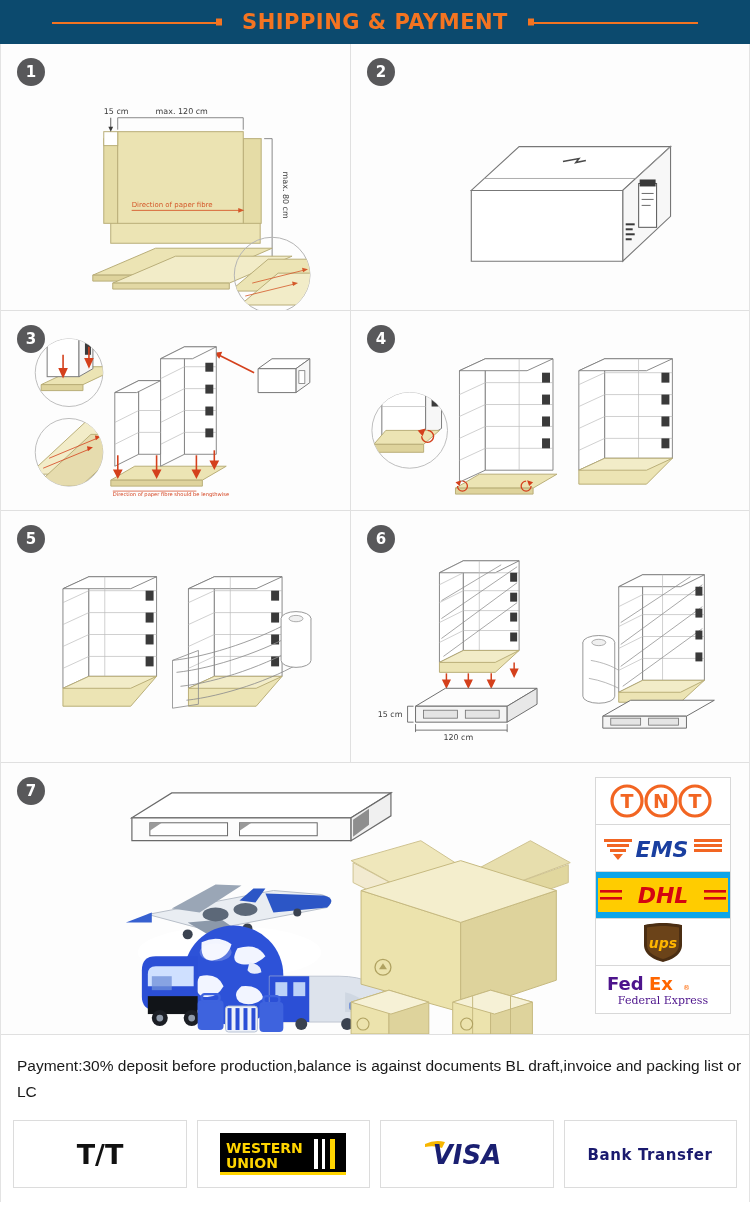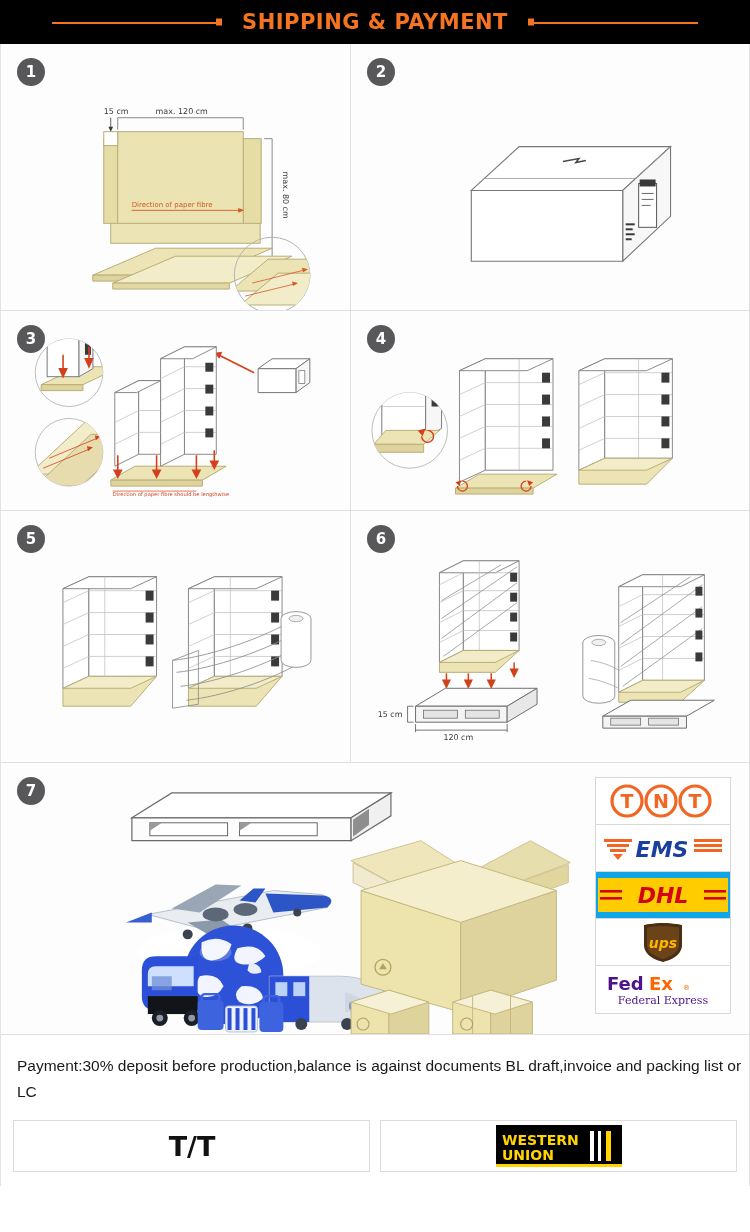--- a/index.html
+++ b/index.html
@@ -12,21 +12,21 @@
   .page {
     width: 750px; height: 1232px;
     position: relative; overflow: hidden;
     background: #ffffff;
     margin: 0 auto;
   }
 
   
   .header {
     height: 44px; width: 100%;
-    background: #000000;
+    background: #0c4a6e;
     display: flex; align-items: center; justify-content: center;
     position: relative;
   }
   .header-title {
     color: #f47421;
     font-size: 21px;
     font-weight: bold;
     letter-spacing: .5px;
     font-family: "DejaVu Sans", sans-serif;
     white-space: nowrap;
@@ -90,21 +90,21 @@
   }
 
   
   .pay-logos {
     display: flex; gap: 10px;
     padding: 10px 12px 14px 12px;
     border-left: 1px solid #e3e3e3;
     border-right: 1px solid #e3e3e3;
   }
   .pay-logo {
-    flex: 1; height: 52px;
+    flex: 1; height: 68px;
     border: 1px solid #dcdcdc;
     background: #ffffff;
     display: flex; align-items: center; justify-content: center;
     overflow: hidden;
   }
   .pay-logo svg { display: block; }
 
   
   .carriers {
     position: absolute; right: 18px; top: 14px;
@@ -779,16 +779,27 @@
         <rect x="2" y="4" width="126" height="42" fill="#000000"></rect>
         <rect x="2" y="43" width="126" height="3" fill="#ffd400"></rect>
         <text x="8" y="24" font-size="14" font-weight="bold" fill="#ffd400" font-family="DejaVu Sans, sans-serif">WESTERN</text>
         <text x="8" y="39" font-size="14" font-weight="bold" fill="#ffd400" font-family="DejaVu Sans, sans-serif">UNION</text>
         <rect x="96" y="10" width="4" height="30" fill="#ffffff"></rect>
         <rect x="104" y="10" width="3" height="30" fill="#ffffff"></rect>
         <rect x="112" y="10" width="5" height="30" fill="#ffd400"></rect>
       </svg>
     </div>
 
-
+    <div class="pay-logo">
+      <svg width="120" height="44" viewBox="0 0 120 44">
+        <path d="M18 12 q10 -5 20 -2 l-3 6 q-8 -3 -17 -1 Z" fill="#f7b600"></path>
+        <text x="60" y="32" font-size="26" font-weight="bold" fill="#1a1f71" text-anchor="middle" font-style="italic" font-family="DejaVu Sans, sans-serif">VISA</text>
+      </svg>
+    </div>
+
+    <div class="pay-logo">
+      <svg width="140" height="40" viewBox="0 0 140 40">
+        <text x="70" y="26" font-size="15" font-weight="bold" fill="#1a1a6e" text-anchor="middle" letter-spacing="0.6" font-family="DejaVu Sans, sans-serif">Bank Transfer</text>
+      </svg>
+    </div>
 
   </div>
 </div>
 
 </body></html>

